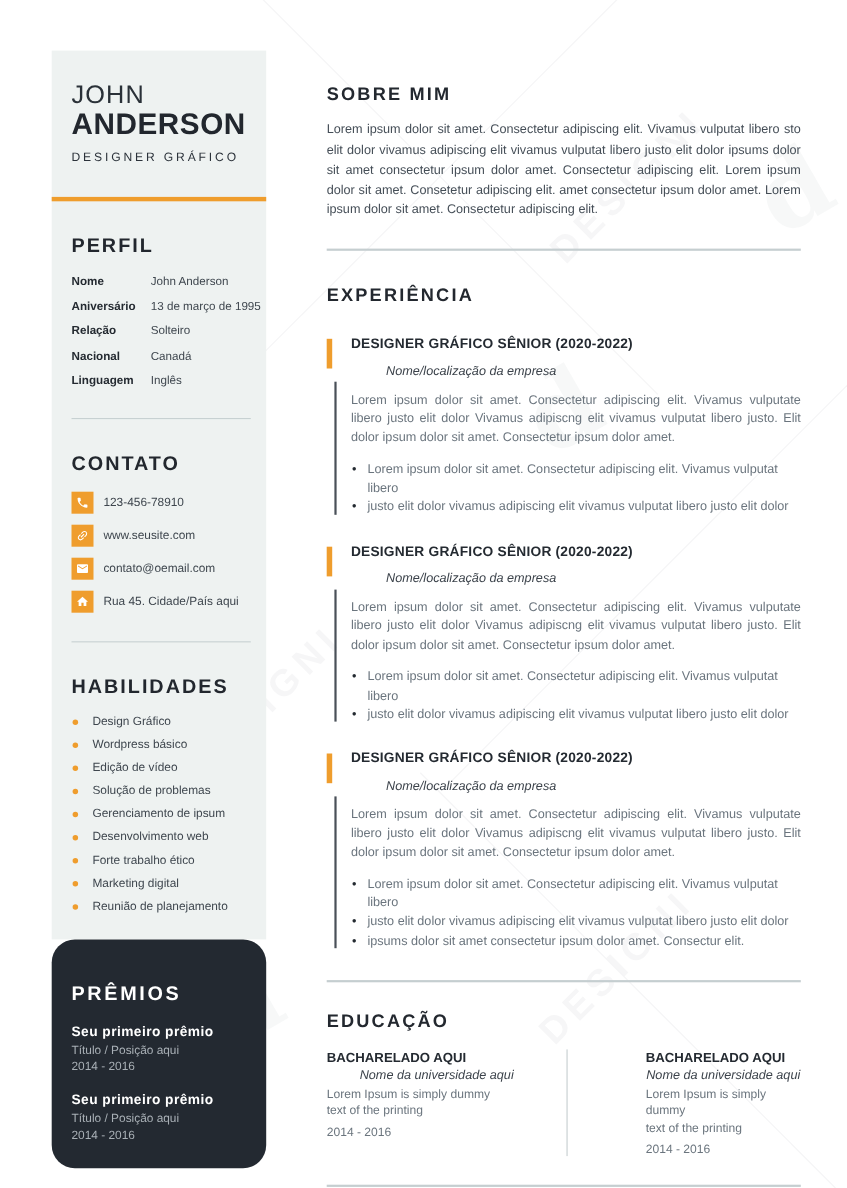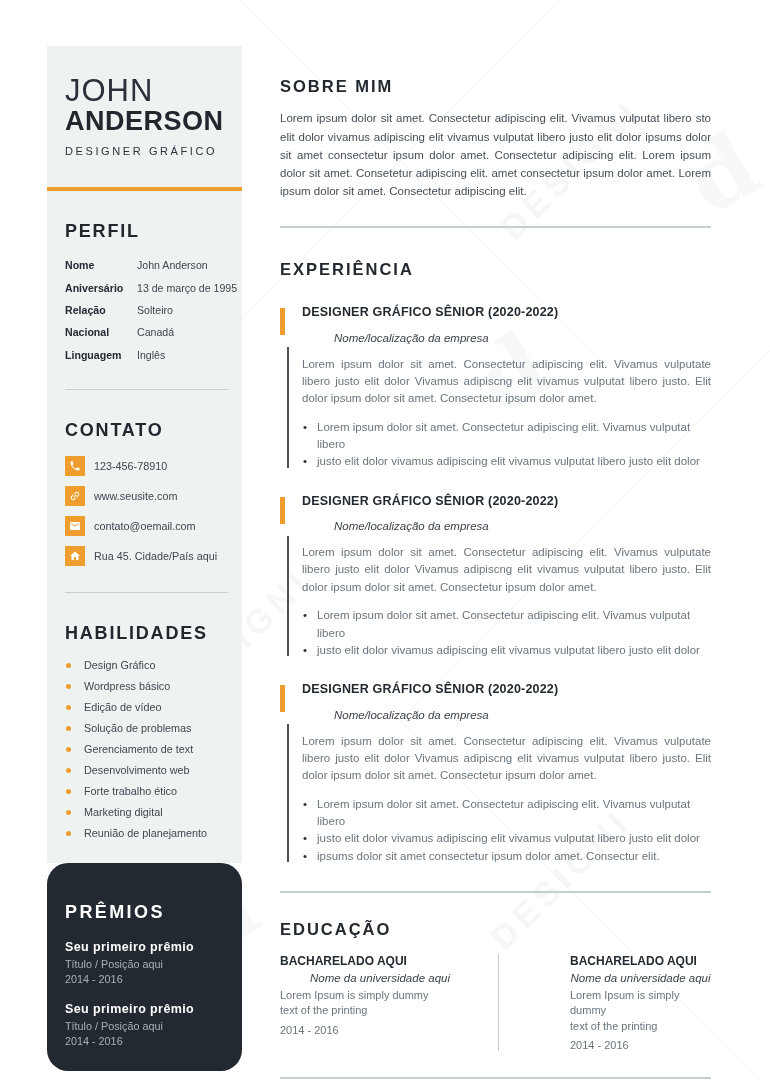--- a/index.html
+++ b/index.html
@@ -11,21 +11,21 @@
   .wm{font-size:34px;font-weight:800;letter-spacing:6px;color:rgba(100,110,115,0.06);transform:rotate(-45deg);}
   .wm-d{font-size:90px;font-weight:800;color:rgba(100,110,115,0.05);transform:rotate(-30deg);font-family:"DejaVu Serif",serif;}
   .wm-x{width:560px;height:1px;background:rgba(110,120,125,0.08);}
   .r45{transform:rotate(45deg);} .rm45{transform:rotate(-45deg);}
 
   
   .sidebar{position:absolute;left:47px;top:46px;width:195px;z-index:2;}
   .sb-light{background:#EEF2F1;box-sizing:border-box;padding:28px 8px 24px 18px;min-height:806px;}
   .sb-dark{background:#232931;box-sizing:border-box;padding:24px 8px 24px 18px;min-height:181px;color:#fff;border-radius:21px;}
 
-  .name-first{font-size:31px;font-weight:300;letter-spacing:1px;color:#2a3138;line-height:1.08;}
+  .name-first{font-size:23px;font-weight:300;letter-spacing:1px;color:#2a3138;line-height:1.08;}
   .name-last{font-size:27px;font-weight:800;letter-spacing:0.5px;color:#22272e;line-height:1.1;}
   .job-title{font-size:11px;font-weight:500;letter-spacing:2.6px;color:#2b323a;margin-top:8px;}
   .orange-rule{height:4px;background:#EF9D2D;margin:30px -8px 0 -18px;}
 
   .sb-heading{font-size:18px;font-weight:800;letter-spacing:1.8px;color:#22272e;}
   .sb-section{margin-top:30px;}
   .sb-divider{border:0;border-top:1px solid #c7d1d2;margin:26px 6px 0 0;}
 
   .pf-row{display:flex;margin-top:6px;font-size:10.6px;line-height:1.55;}
   .pf-rows{margin-top:12px;}
@@ -42,21 +42,21 @@
   .sk-list li{position:relative;padding-left:19px;font-size:10.8px;color:#3e464e;margin-top:9px;}
   .sk-list li::before{content:"";position:absolute;left:1px;top:4px;width:5px;height:5px;border-radius:50%;background:#EF9D2D;}
 
   .aw-heading{font-size:18px;font-weight:700;letter-spacing:2.4px;color:#ffffff;}
   .award{margin-top:17px;}
   .aw-title{font-size:12.5px;font-weight:700;color:#ffffff;letter-spacing:0.4px;}
   .aw-sub{font-size:10.8px;color:#a9b0b6;margin-top:4px;}
   .aw-period{font-size:10.8px;color:#a9b0b6;margin-top:3px;}
 
   
-  .main{position:absolute;left:280px;top:63px;width:431px;z-index:2;}
+  .main{position:absolute;left:297px;top:63px;width:431px;z-index:2;}
   .m-heading{font-size:16.5px;font-weight:800;letter-spacing:2px;color:#23282f;}
   .about-text{margin-top:11px;font-size:11.5px;line-height:1.58;color:#454e57;text-align:justify;}
   .m-divider{border:0;border-top:2px solid #c5ced0;margin:26px 0 0;}
   .sec-exp .m-heading{margin-top:32px;}
   .sec-edu .m-heading,.sec-ref .m-heading{margin-top:27px;}
 
   .exp-entry{position:relative;padding-left:22px;margin-top:26px;}
   .exp-entry + .exp-entry{margin-top:23px;}
   .exp-bar{position:absolute;left:0;top:3px;width:5px;height:27px;background:#EF9D2D;}
   .exp-line{position:absolute;left:7px;top:42px;bottom:3px;width:1.5px;background:#4a5058;}
@@ -171,21 +171,21 @@
 
       <hr class="sb-divider">
 
       <section class="sb-section">
         <h2 class="sb-heading">HABILIDADES</h2>
         <ul class="sk-list">
           <li>Design Gráfico</li>
           <li>Wordpress básico</li>
           <li>Edição de vídeo</li>
           <li>Solução de problemas</li>
-          <li>Gerenciamento de text</li>
+          <li>Gerenciamento de ipsum</li>
           <li>Desenvolvimento web</li>
           <li>Forte trabalho ético</li>
           <li>Marketing digital</li>
           <li>Reunião de planejamento</li>
         </ul>
       </section>
     </div>
 
     <div class="sb-dark">
       <h2 class="aw-heading">PRÊMIOS</h2>

